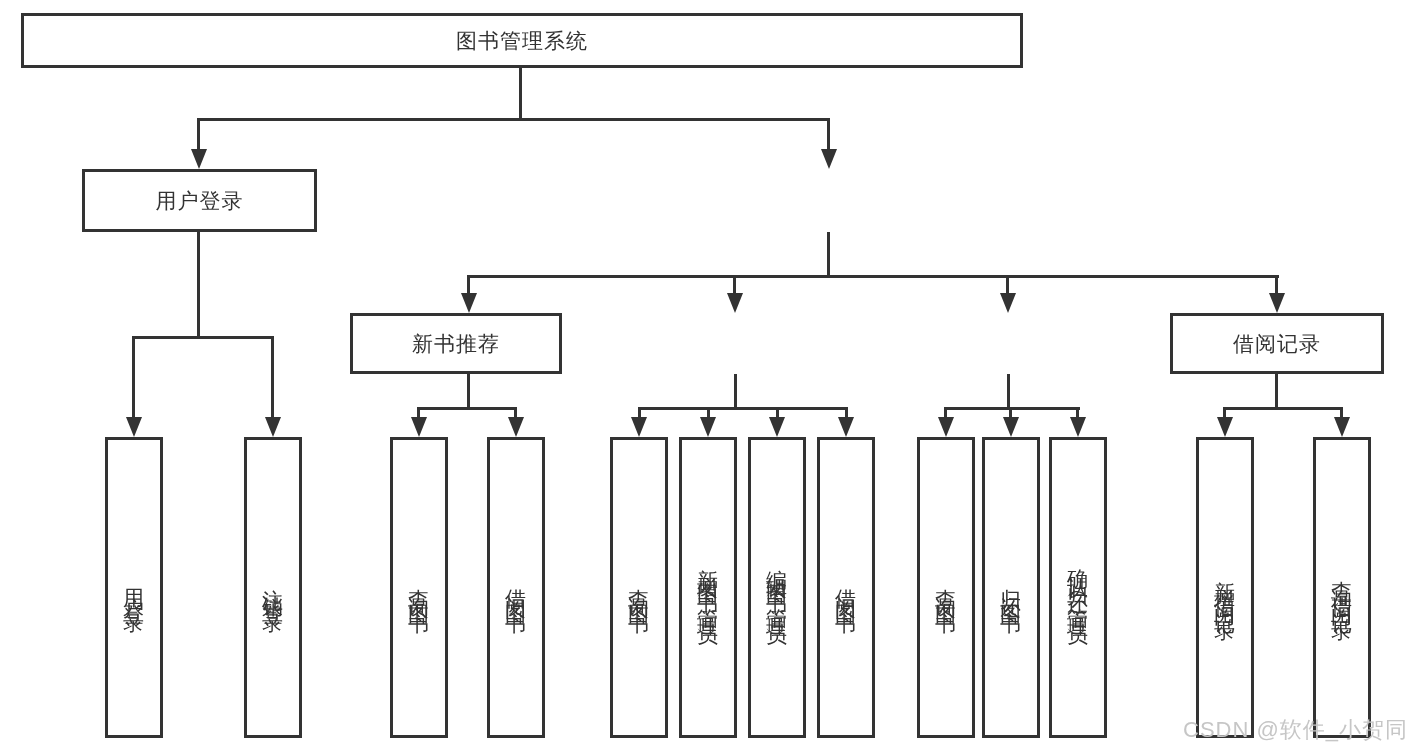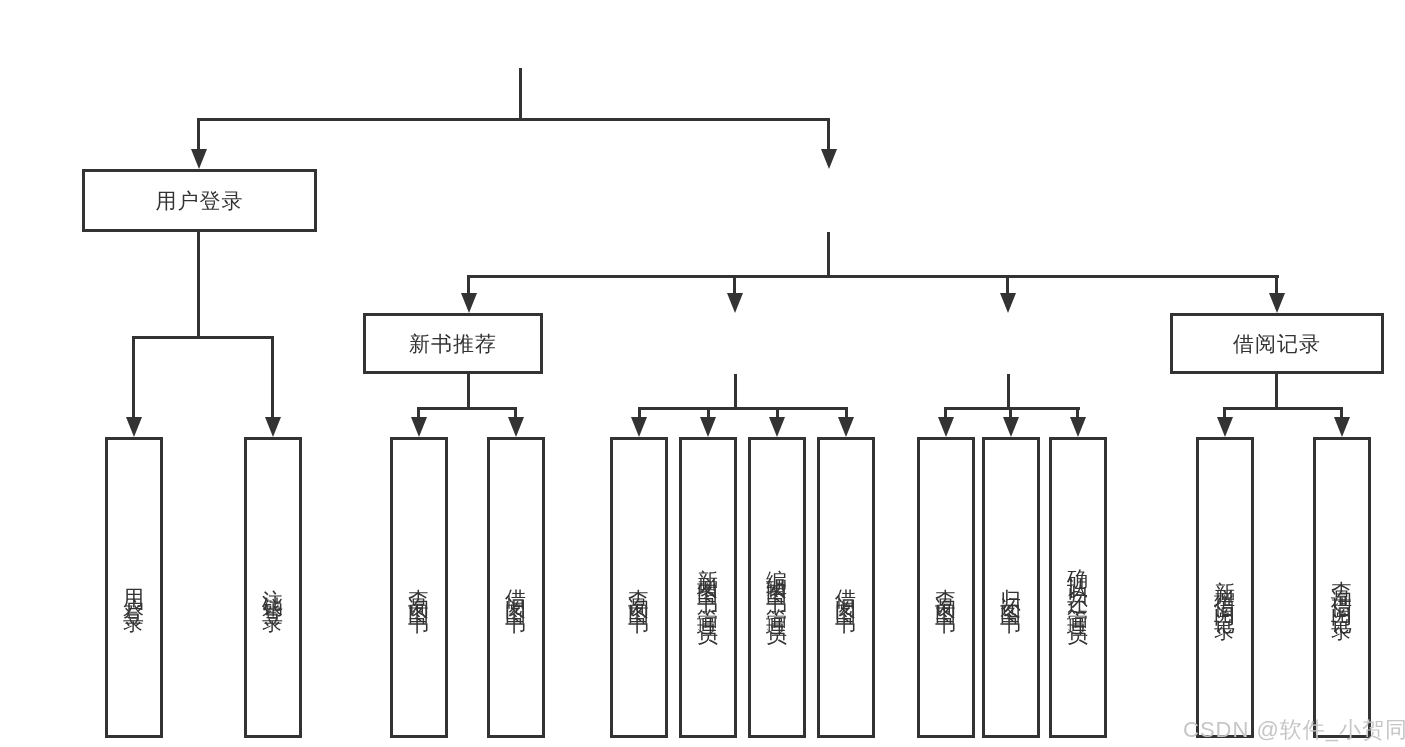--- a/index.html
+++ b/index.html
@@ -30,20 +30,23 @@
     position:absolute;left:1183px;top:715px;
     font-size:22px;color:#c6c6c6;letter-spacing:1px;z-index:10;
     white-space:nowrap;
   }
 </style>
 </head>
 <body>
 
 <div class="stage">
 
+  <div class="box" style="left:21px;top:13px;width:1002px;height:55px;">
+    <span>图书管理系统</span>
+  </div>
 
   <div class="vline" style="left:519px;top:68px;width:3px;height:50px;"></div>
   <div class="hline" style="left:197px;top:118px;width:633px;height:3px;"></div>
   <div class="stub" style="left:197px;top:118px;width:3px;height:32px;"></div>
   <div class="arrow" style="left:191px;top:149px;"></div>
   <div class="stub" style="left:827px;top:118px;width:3px;height:32px;"></div>
   <div class="arrow" style="left:821px;top:149px;"></div>
 
   <div class="box" style="left:82px;top:169px;width:235px;height:63px;">
     <span>用户登录</span>
@@ -60,21 +63,21 @@
   <div class="hline" style="left:467px;top:275px;width:812px;height:3px;"></div>
   <div class="stub" style="left:467px;top:275px;width:3px;height:21px;"></div>
   <div class="arrow" style="left:461px;top:293px;"></div>
   <div class="stub" style="left:733px;top:275px;width:3px;height:21px;"></div>
   <div class="arrow" style="left:727px;top:293px;"></div>
   <div class="stub" style="left:1006px;top:275px;width:3px;height:21px;"></div>
   <div class="arrow" style="left:1000px;top:293px;"></div>
   <div class="stub" style="left:1275px;top:275px;width:3px;height:21px;"></div>
   <div class="arrow" style="left:1269px;top:293px;"></div>
 
-  <div class="box" style="left:363px;top:313px;width:180px;height:61px;">
+  <div class="box" style="left:350px;top:313px;width:212px;height:61px;">
     <span>新书推荐</span>
   </div>
   <div class="box" style="left:1170px;top:313px;width:214px;height:61px;">
     <span>借阅记录</span>
   </div>
 
   <div class="vline" style="left:467px;top:374px;width:3px;height:33px;"></div>
   <div class="hline" style="left:417px;top:407px;width:100px;height:3px;"></div>
   <div class="stub" style="left:417px;top:407px;width:3px;height:13px;"></div>
   <div class="arrow" style="left:411px;top:417px;"></div>

